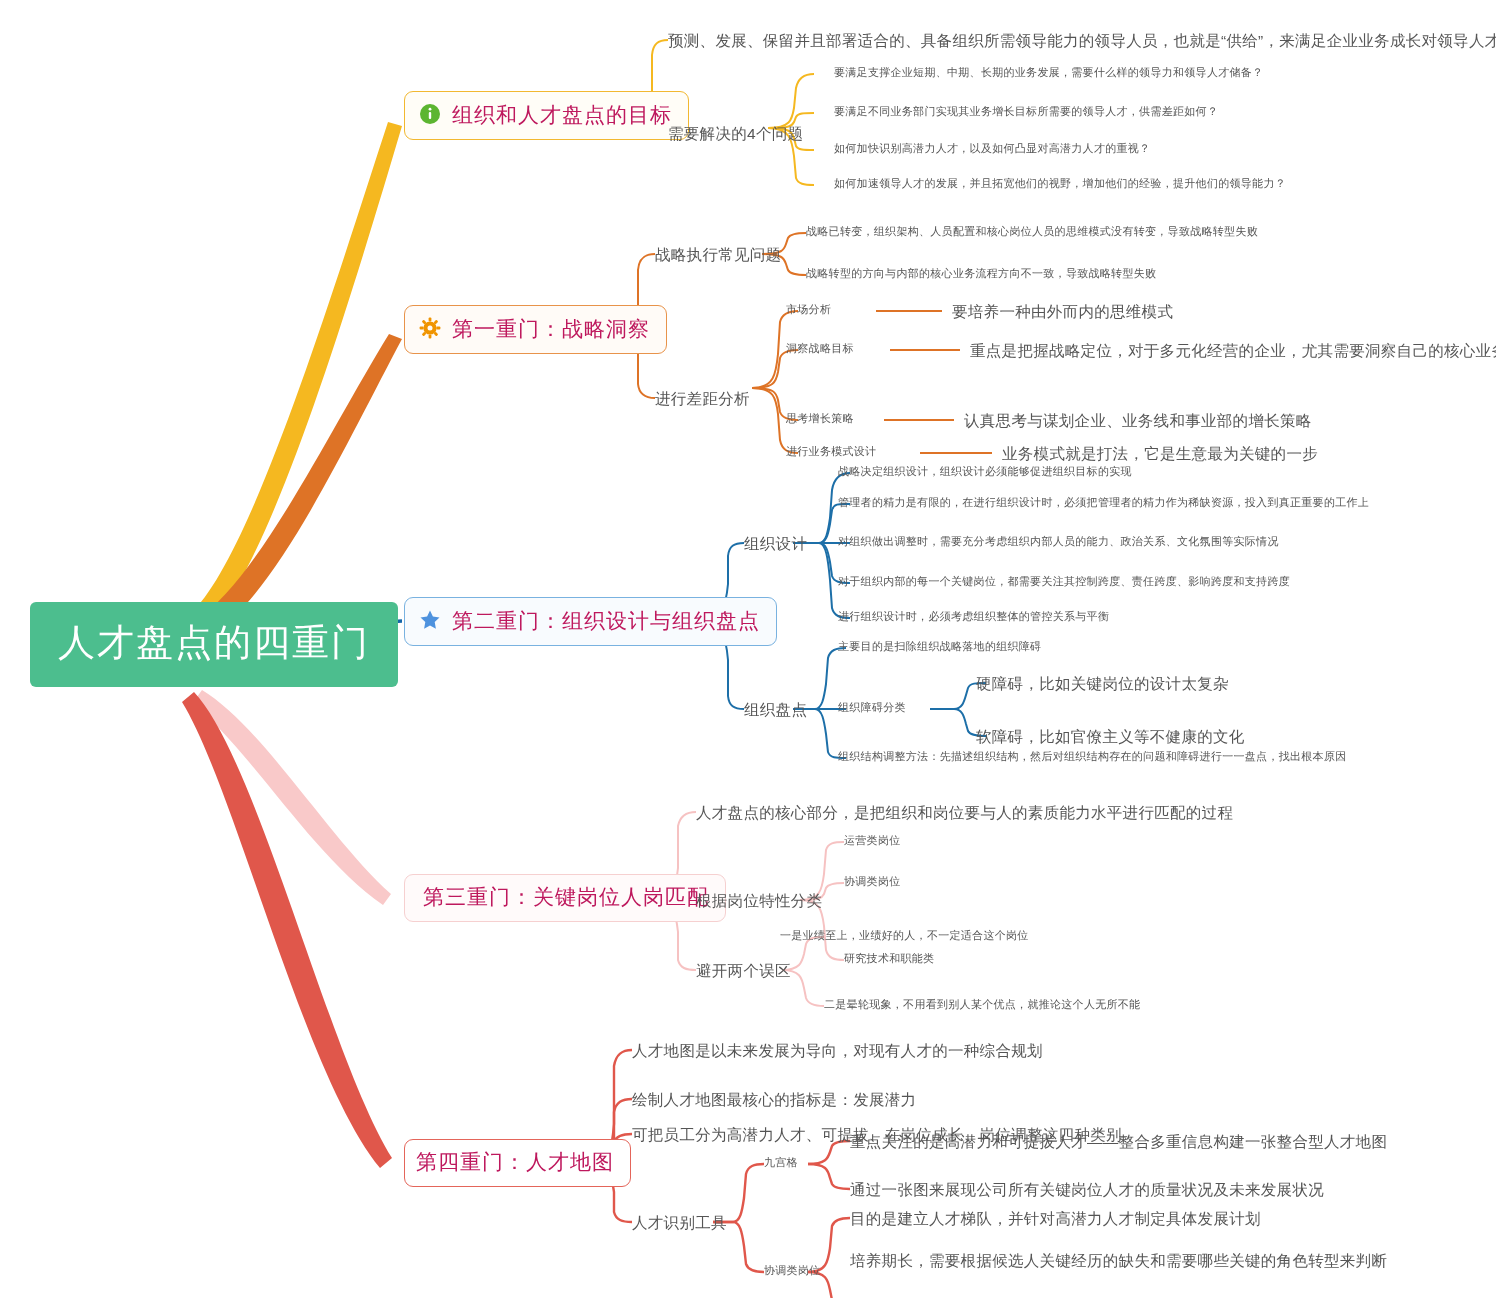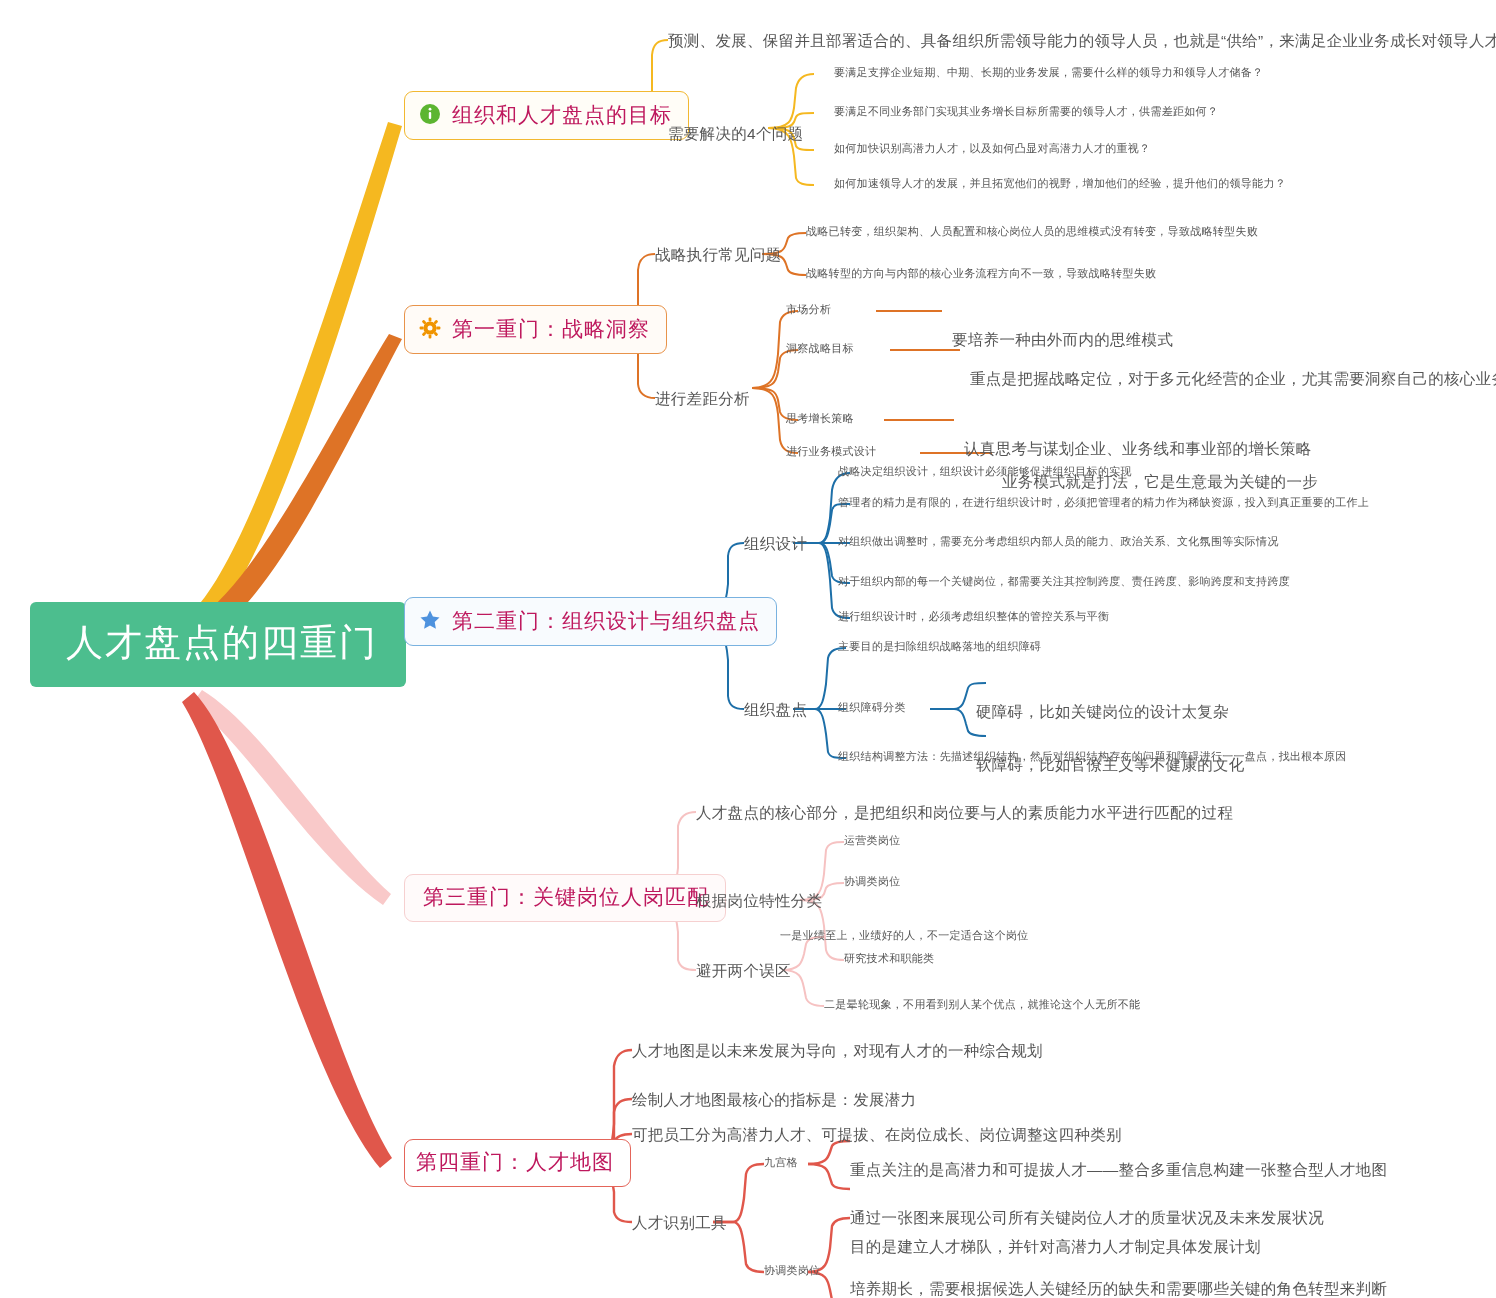--- a/index.html
+++ b/index.html
@@ -8,21 +8,21 @@
     font-family:"Liberation Sans","DejaVu Sans",sans-serif;
     color:#444444;
   }
   #mm{position:absolute;left:0;top:0;width:1496px;height:1298px;}
   .node{position:absolute;box-sizing:border-box;white-space:nowrap;}
 
   
   .root{
     background:#4CBE8E;color:#ffffff;border-radius:6px;
     font-size:37px;line-height:1;letter-spacing:2px;
-    padding:22px 28px 26px 36px;
+    padding:22px 28px 26px 28px;
     left:30px;top:602px;
   }
 
   
   .branch{
     border:1.4px solid #cccccc;border-radius:9px;background:#ffffff;
     font-size:21px;line-height:1;padding:11px 16px 14px 14px;
     display:flex;align-items:center;gap:11px;
   }
   .branch .ico{width:22px;height:22px;display:inline-block;flex:0 0 22px;}
@@ -31,21 +31,21 @@
   .b1{left:404px;top:91px;border-color:#F2B830;background:#FFFDF7;}
   .b2{left:404px;top:305px;border-color:#E8934A;background:#FFFBF7;}
   .b3{left:404px;top:597px;border-color:#79B2E0;background:#F8FBFE;}
   .b4{left:404px;top:874px;border-color:#F6D0D0;background:#FFFAFA;padding-left:18px;text-align:right;}
   .b5{left:404px;top:1139px;border-color:#E4655A;background:#ffffff;padding-left:11px;}
   .b4 .btxt,.b5 .btxt{letter-spacing:1px;}
 
   
   .t{font-size:15.5px;line-height:1;color:#555555;letter-spacing:.3px;}
   .t2{font-size:11px;line-height:1;color:#555555;letter-spacing:.3px;}
-  .t3{font-size:15.5px;line-height:1;color:#555555;letter-spacing:.3px;margin-top:28px;}
+  .t3{font-size:15.5px;line-height:1;color:#555555;letter-spacing:.3px;}
 </style>
 </head>
 <body>
 
 <svg id="mm" viewBox="0 0 1496 1298">
 
   <path fill="#F5B820" d="M190,614 C250,560 330,300 388,122 L402,126 C348,308 268,572 206,628 Z"></path>
 
   <path fill="#DE7326" d="M196,620 C258,580 330,430 389,334 L402,339 C348,440 276,596 212,634 Z"></path>
 

